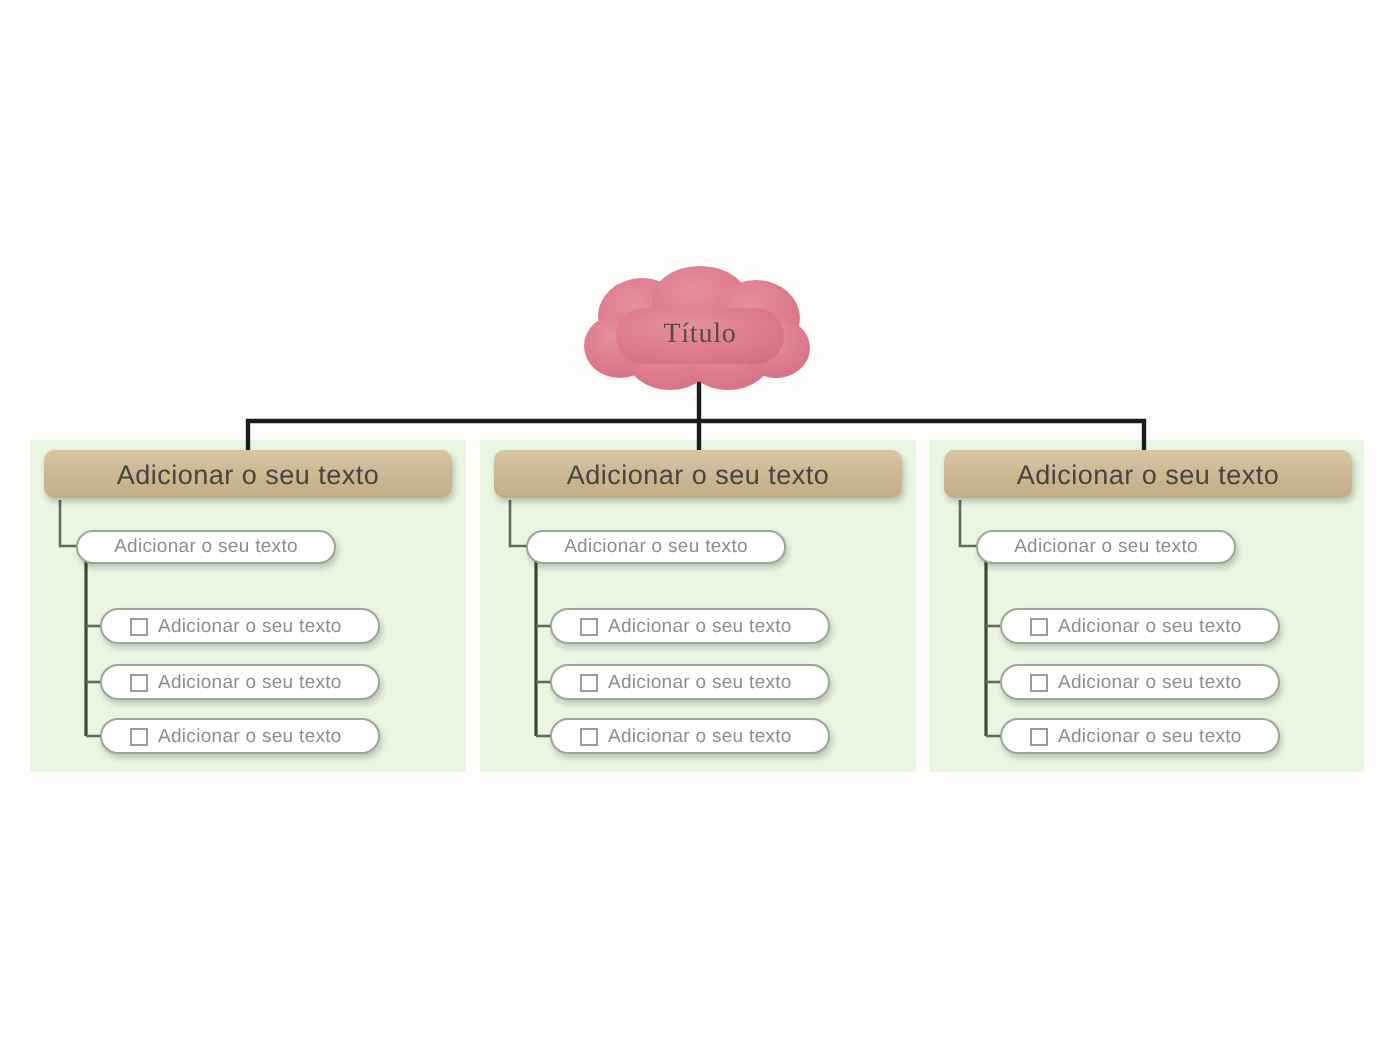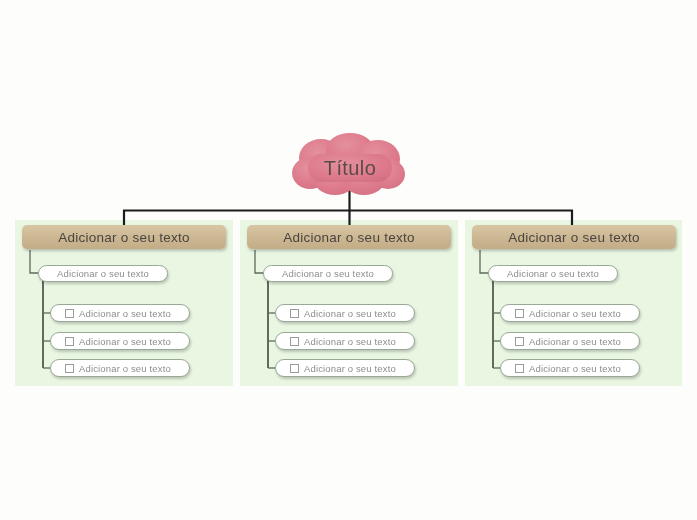--- a/index.html
+++ b/index.html
@@ -43,25 +43,26 @@
   .cloud-svg { display: block; }
   .cloud-label {
     position: absolute;
     left: 0;
     top: 0;
     width: 124px;
     height: 68px;
     display: flex;
     align-items: center;
     justify-content: center;
-    font-size: 20px;
+    font-size: 14px;
     color: #5c4a4a;
     letter-spacing: .4px;
     padding-top: 4px;
     box-sizing: border-box;
+    font-family: Liberation Serif, serif;
   }
 
   
   .panel {
     position: absolute;
     top: 220px;
     height: 166px;
     background: #e9f6e2;
   }
   .panel.p1 { left: 15px;  width: 218px; }

